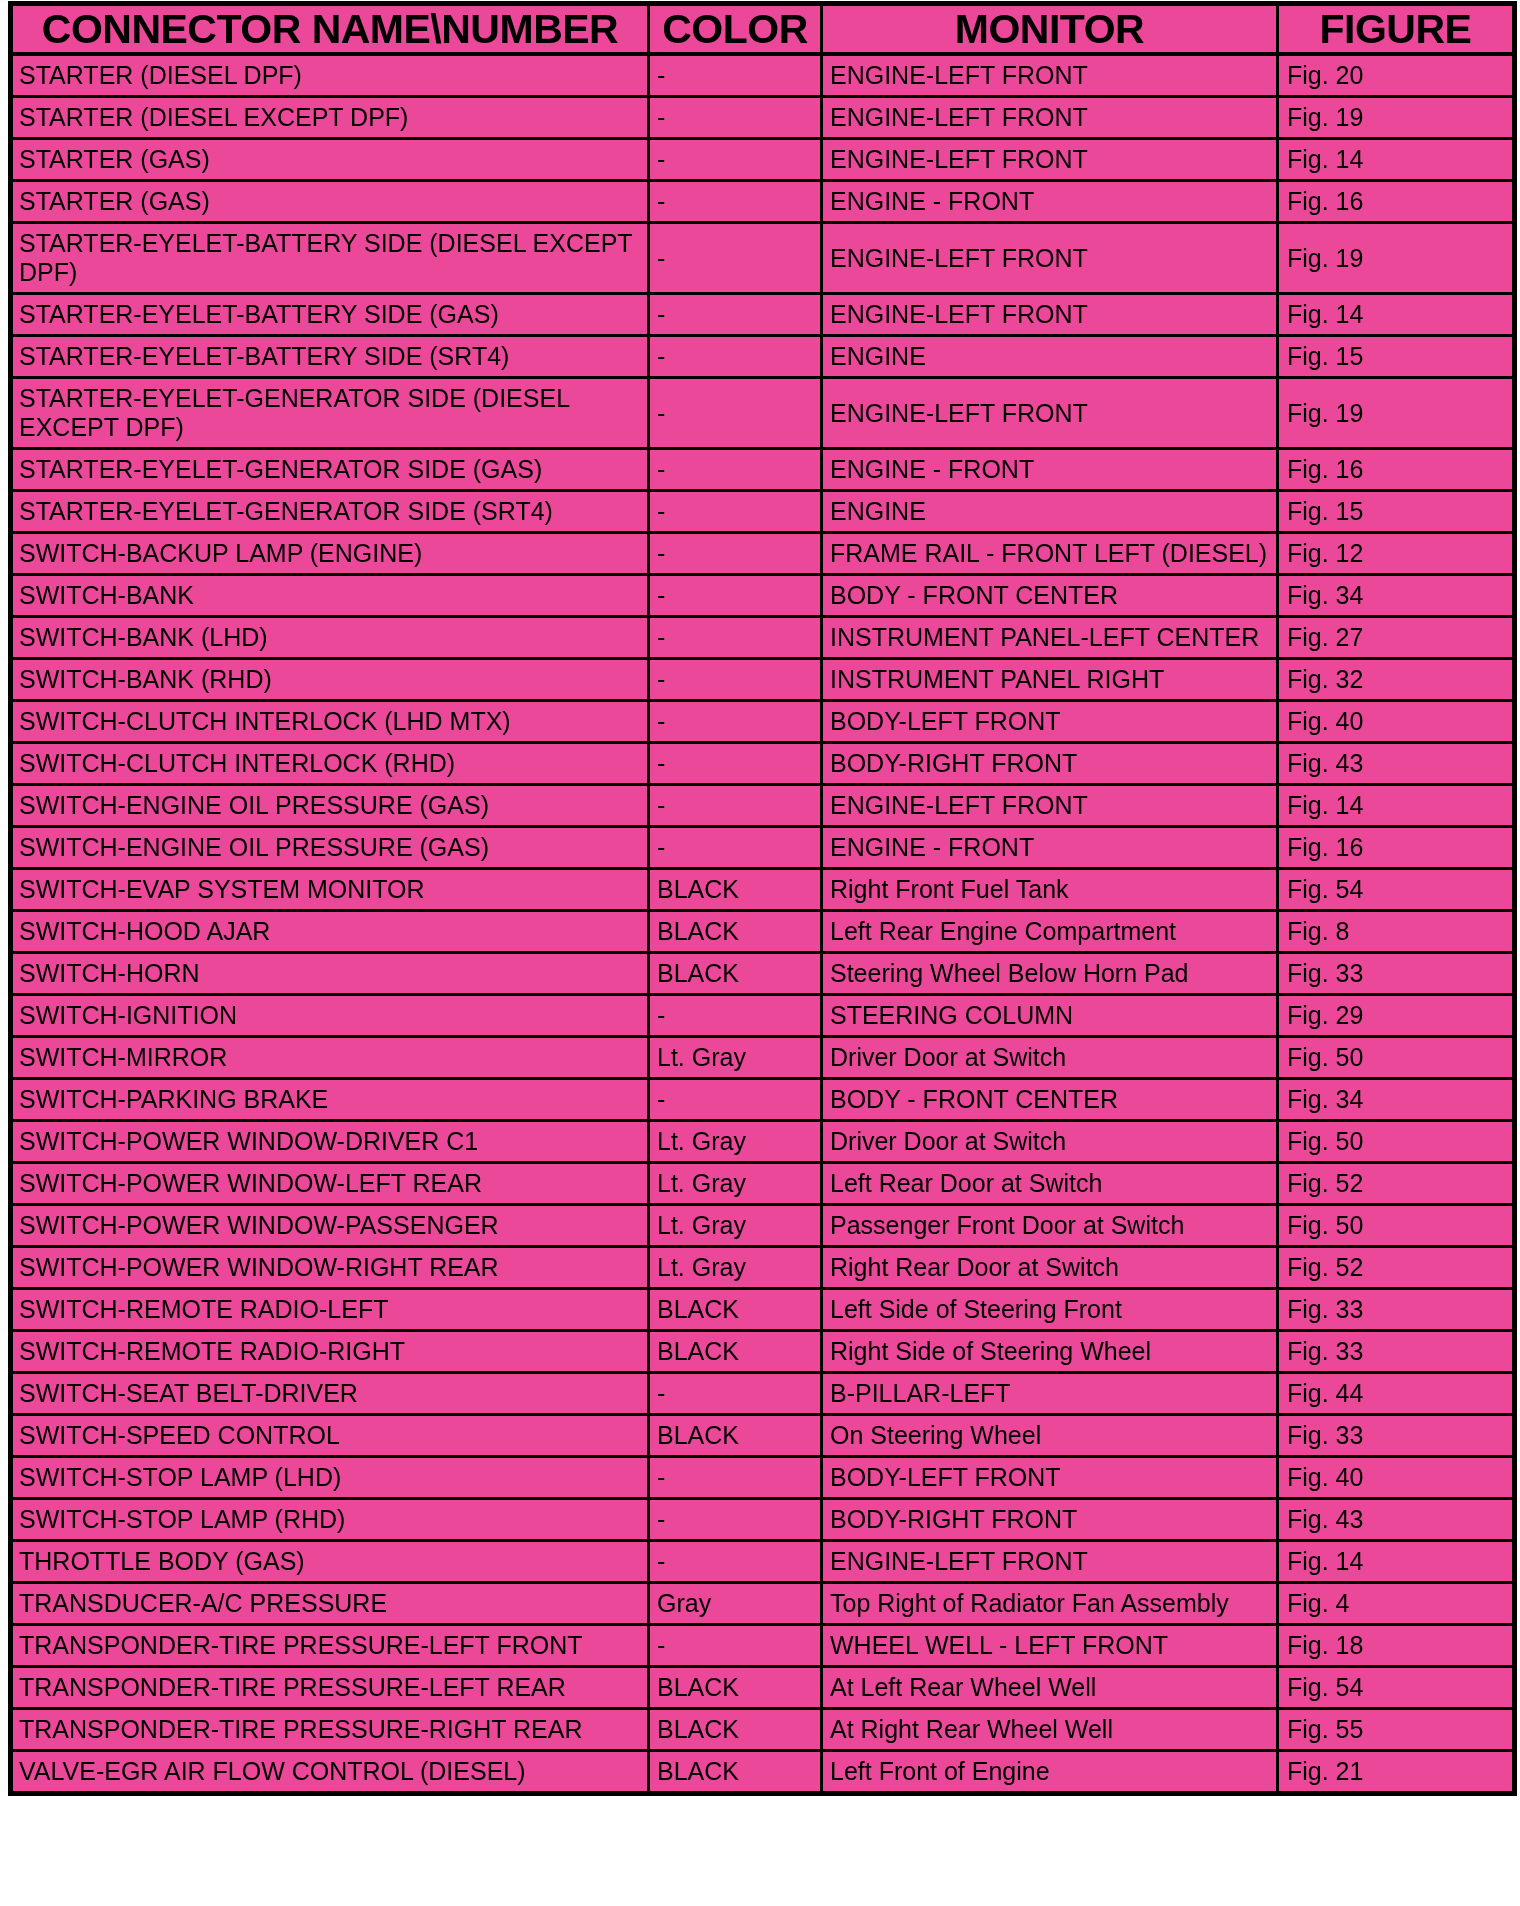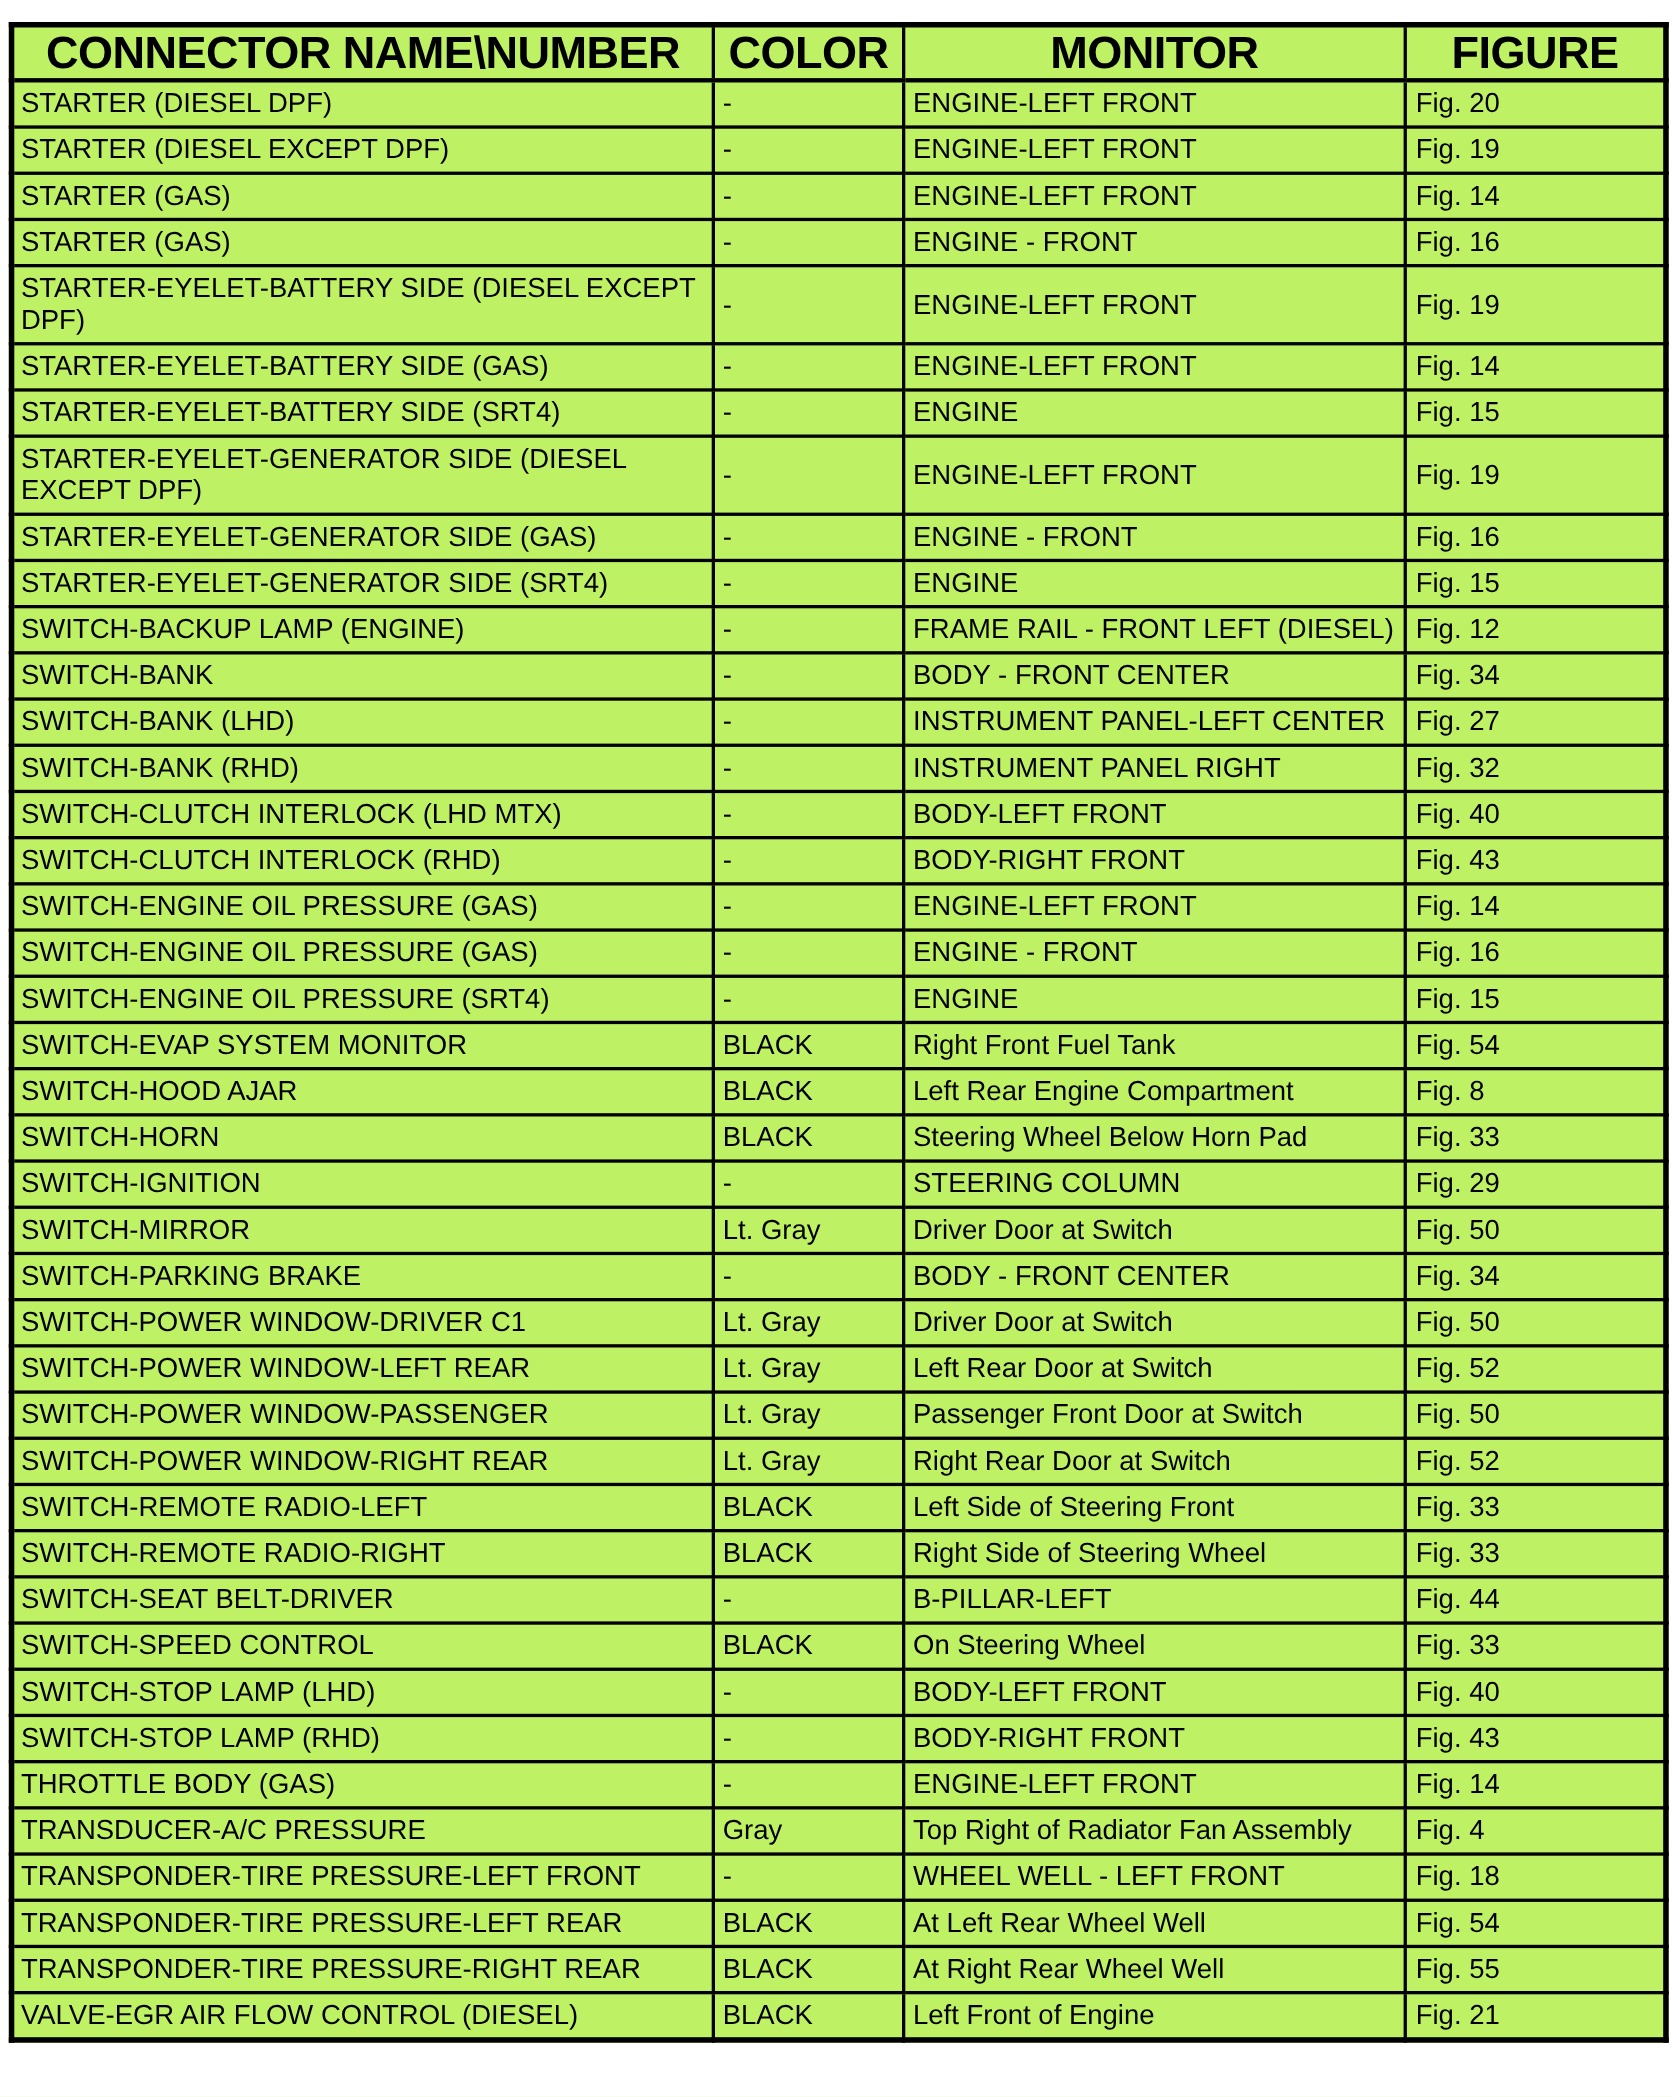--- a/index.html
+++ b/index.html
@@ -11,25 +11,25 @@
     position: relative;
     width: 1520px;
     height: 1906px;
     background: #ffffff;
     font-family: "Liberation Sans", sans-serif;
     color: #000000;
   }
   table.conn-table {
     position: absolute;
     left: 8px;
-    top: 20px;
+    top: 1px;
     width: 1504px;
     border-collapse: collapse;
     table-layout: fixed;
-    background: #bef264;
+    background: #ec4899;
   }
   table.conn-table col.c-name   { width: 638px; }
   table.conn-table col.c-color  { width: 173px; }
   table.conn-table col.c-loc    { width: 456px; }
   table.conn-table col.c-fig    { width: 237px; }
 
   table.conn-table { border: 5px solid #000; }
   table.conn-table th,
   table.conn-table td {
     border: 3px solid #000;
@@ -186,26 +186,20 @@
           <td class="col-location">ENGINE-LEFT FRONT</td>
           <td class="col-figure">Fig. 14</td>
         </tr>
         <tr>
           <td class="col-name">SWITCH-ENGINE OIL PRESSURE (GAS)</td>
           <td class="col-color">-</td>
           <td class="col-location">ENGINE - FRONT</td>
           <td class="col-figure">Fig. 16</td>
         </tr>
         <tr>
-          <td class="col-name">SWITCH-ENGINE OIL PRESSURE (SRT4)</td>
-          <td class="col-color">-</td>
-          <td class="col-location">ENGINE</td>
-          <td class="col-figure">Fig. 15</td>
-        </tr>
-        <tr>
           <td class="col-name">SWITCH-EVAP SYSTEM MONITOR</td>
           <td class="col-color">BLACK</td>
           <td class="col-location">Right Front Fuel Tank</td>
           <td class="col-figure">Fig. 54</td>
         </tr>
         <tr>
           <td class="col-name">SWITCH-HOOD AJAR</td>
           <td class="col-color">BLACK</td>
           <td class="col-location">Left Rear Engine Compartment</td>
           <td class="col-figure">Fig. 8</td>

